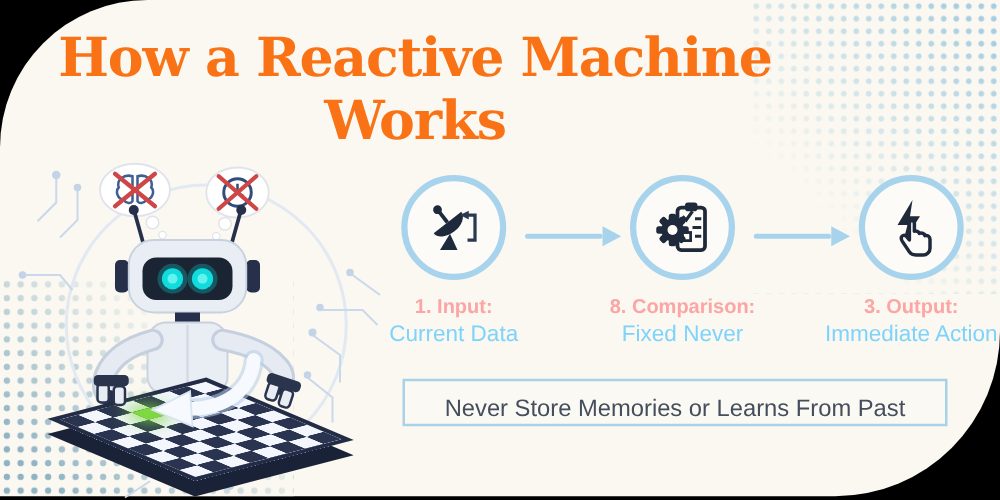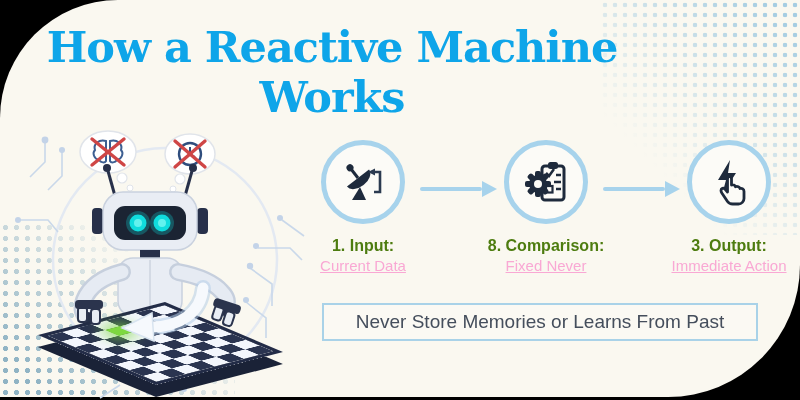--- a/index.html
+++ b/index.html
@@ -30,21 +30,21 @@
     background-image:radial-gradient(circle,#8fb3c4 2.3px,transparent 2.9px);
     background-size:11px 11px;
   }
   .dots-bl-fade{
     left:0;bottom:3px;width:235px;height:175px;
     background:linear-gradient(45deg,rgba(250,248,240,0) 12%,#faf8f0 70%);
   }
   .title{
     position:absolute;top:22px;left:0;width:664px;text-align:center;z-index:4;
     font-family:"DejaVu Serif",serif;font-weight:bold;font-size:43px;
-    letter-spacing:-1px;color:#0ea5e9;
+    letter-spacing:-1px;color:#f97316;
   }
   .illus{position:absolute;left:0;top:100px;width:320px;height:300px;}
   .illus-back{z-index:1;}
   .illus-front{z-index:3;}
   .board{
     position:absolute;left:0;top:0;width:200px;height:200px;box-sizing:border-box;
     transform-origin:0 0;
     transform:matrix(0.59,0.25,-0.635,0.165,165,302);
     background:repeating-conic-gradient(#2a3450 0% 25%,#f3f6fc 0% 50%);
     background-size:46px 46px;
@@ -58,33 +58,33 @@
     box-shadow:0 0 20px 8px rgba(126,216,64,0.85);
   }
   
   .step{position:absolute;top:140px;width:160px;text-align:center;z-index:4;}
   .step-1{left:283px;} .step-2{left:466px;} .step-3{left:649px;}
   .circle{
     width:84px;height:84px;border-radius:50%;margin:0 auto;
     border:5px solid #a7d3ec;background:#fcfbf7;
     display:flex;align-items:center;justify-content:center;box-sizing:border-box;
   }
-  .step-title{margin-top:13px;font-weight:bold;font-size:16px;color:#4d7c0f;}
-  .step-sub{margin-top:2px;font-size:15px;color:#f9a8d4;text-decoration:underline;}
+  .step-title{margin-top:13px;font-weight:bold;font-size:16px;color:#fca5a5;}
+  .step-sub{margin-top:2px;font-size:18px;color:#7dd3fc;}
   .arrow{position:absolute;top:181px;display:flex;align-items:center;z-index:4;}
   .arrow-1{left:420px;} .arrow-2{left:603px;}
   .arrow-line{width:62px;height:4px;background:#a7d3ec;border-radius:2px;}
   .arrow-head{
     width:0;height:0;border-left:15px solid #a7d3ec;
     border-top:8px solid transparent;border-bottom:8px solid transparent;
   }
   .footnote{
     position:absolute;left:322px;top:303px;width:436px;height:38px;z-index:4;
     border:2px solid #a9d2e8;box-sizing:border-box;
-    display:flex;align-items:center;justify-content:center;
+    display:flex;align-items:flex-end;justify-content:center;
     font-size:19px;color:#454e5c;background:rgba(252,251,247,0.4);
   }
 </style>
 </head>
 <body>
 
 <div class="surface"></div>
 <div class="dots dots-tr"></div>
 <div class="dots dots-tr-fade"></div>
 <div class="dots dots-bl"></div>

